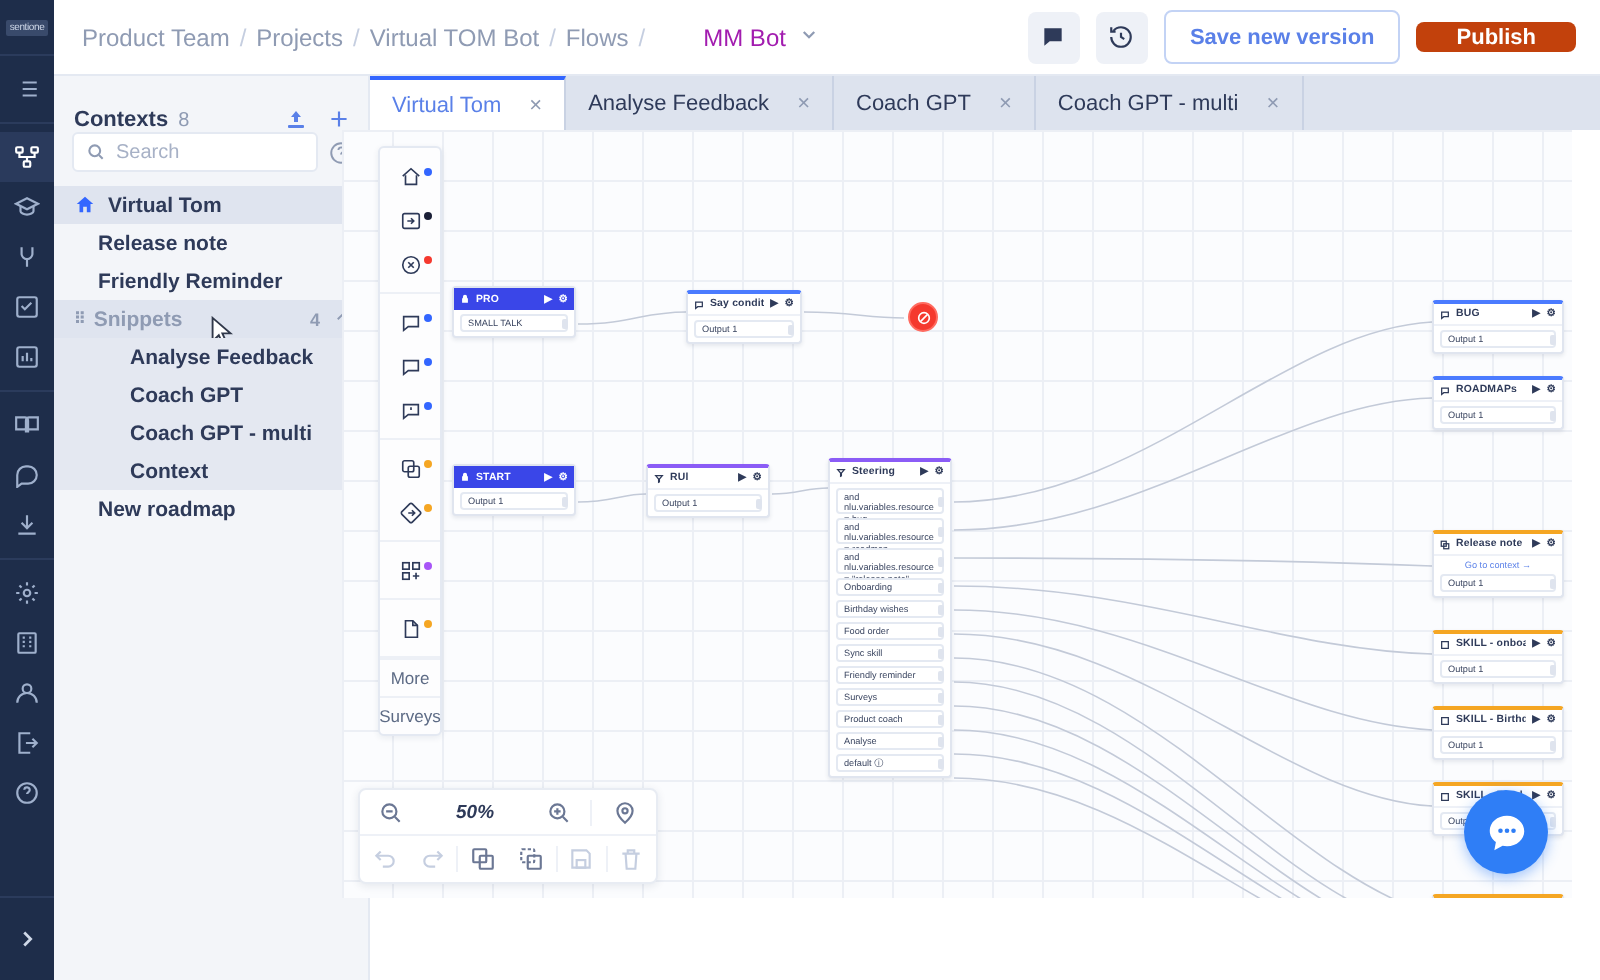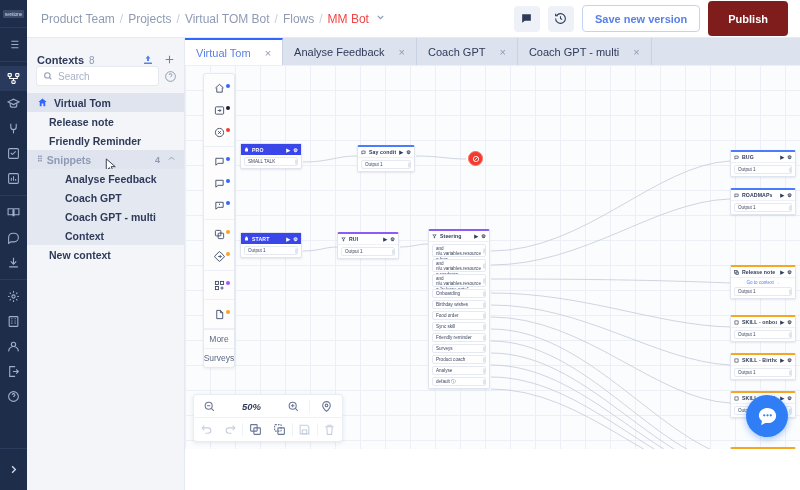--- a/index.html
+++ b/index.html
@@ -32,34 +32,34 @@
       display: flex; align-items: center; justify-content: center; color: #cfd8e8; cursor: pointer; }
 
   
   .header {
     position: absolute; left: 27px; top: 0; width: 773px; height: 38px;
     background: #ffffff; border-bottom: 1px solid #e4e9f2;
     display: flex; align-items: center; padding: 0 12px 0 14px;
   }
   .crumbs { display: flex; align-items: center; gap: 5px; font-size: 12px; color: #8f9bb3; }
   .crumbs .sep { color: #c5cee0; }
-  .crumbs .cur { color: #ef4444; }
+  .crumbs .cur { color: #a21caf; margin-left: 24px; }
   .crumb-chevron { color: #8f9bb3; font-size: 9px; margin-left: 2px; cursor: pointer; }
   .hdr-right { margin-left: auto; display: flex; align-items: center; gap: 8px; }
   .icon-btn {
     width: 26px; height: 26px; border-radius: 4px; background: #eef1f7;
     display: flex; align-items: center; justify-content: center; color: #2e3a59; cursor: pointer;
   }
   .btn-outline {
     height: 27px; border: 1px solid #c3d3f5; border-radius: 4px; background: #fff;
     color: #5a80e8; font-size: 11px; font-weight: bold; padding: 0 12px;
     display: flex; align-items: center; cursor: pointer;
   }
   .btn-primary {
-    height: 35px; border-radius: 4px; background: #7f1d1d; color: #fff;
+    height: 15px; border-radius: 4px; background: #c2410c; color: #fff;
     font-size: 11px; font-weight: bold; padding: 0 20px;
     display: flex; align-items: center; cursor: pointer;
   }
 
   
   .panel {
     position: absolute; left: 27px; top: 38px; width: 158px; height: 452px;
     background: #f3f5f9; border-right: 1px solid #e4e9f2;
   }
   .panel-head { height: 28px; display: flex; align-items: flex-end; padding: 0 8px 0 10px; }
@@ -100,21 +100,21 @@
   }
   .tab {
     display: flex; align-items: center; gap: 14px; padding: 0 11px;
     font-size: 11px; color: #2e3a59; border-right: 1px solid #c9d2e3; cursor: pointer;
   }
   .tab.active { background: #ffffff; color: #5a80e8; border-top: 2px solid #3366ff; }
   .tab .x { color: #8f9bb3; font-size: 11px; cursor: pointer; }
 
   
   .canvas {
-    position: absolute; left: 185px; top: 65px; width: 615px; height: 384px;
+    position: absolute; left: 171px; top: 65px; width: 615px; height: 384px;
     background-color: #fbfcfe;
     background-image:
       linear-gradient(to right, #eceff5 1px, transparent 1px),
       linear-gradient(to bottom, #eceff5 1px, transparent 1px);
     background-size: 25px 25px;
     overflow: hidden;
   }
   .wires { position: absolute; inset: 0; }
 
   
@@ -395,21 +395,21 @@
     <div class="ctx-item child">
       <span>Coach GPT</span>
     </div>
     <div class="ctx-item child">
       <span>Coach GPT - multi</span>
     </div>
     <div class="ctx-item child">
       <span>Context</span>
     </div>
     <div class="ctx-item lvl1">
-      <span>New context</span>
+      <span>New roadmap</span>
     </div>
   </div>
 
   <div class="tabs">
     <div class="tab active">
       <span>Virtual Tom</span>
       <span class="x">×</span>
     </div>
     <div class="tab">
       <span>Analyse Feedback</span>

